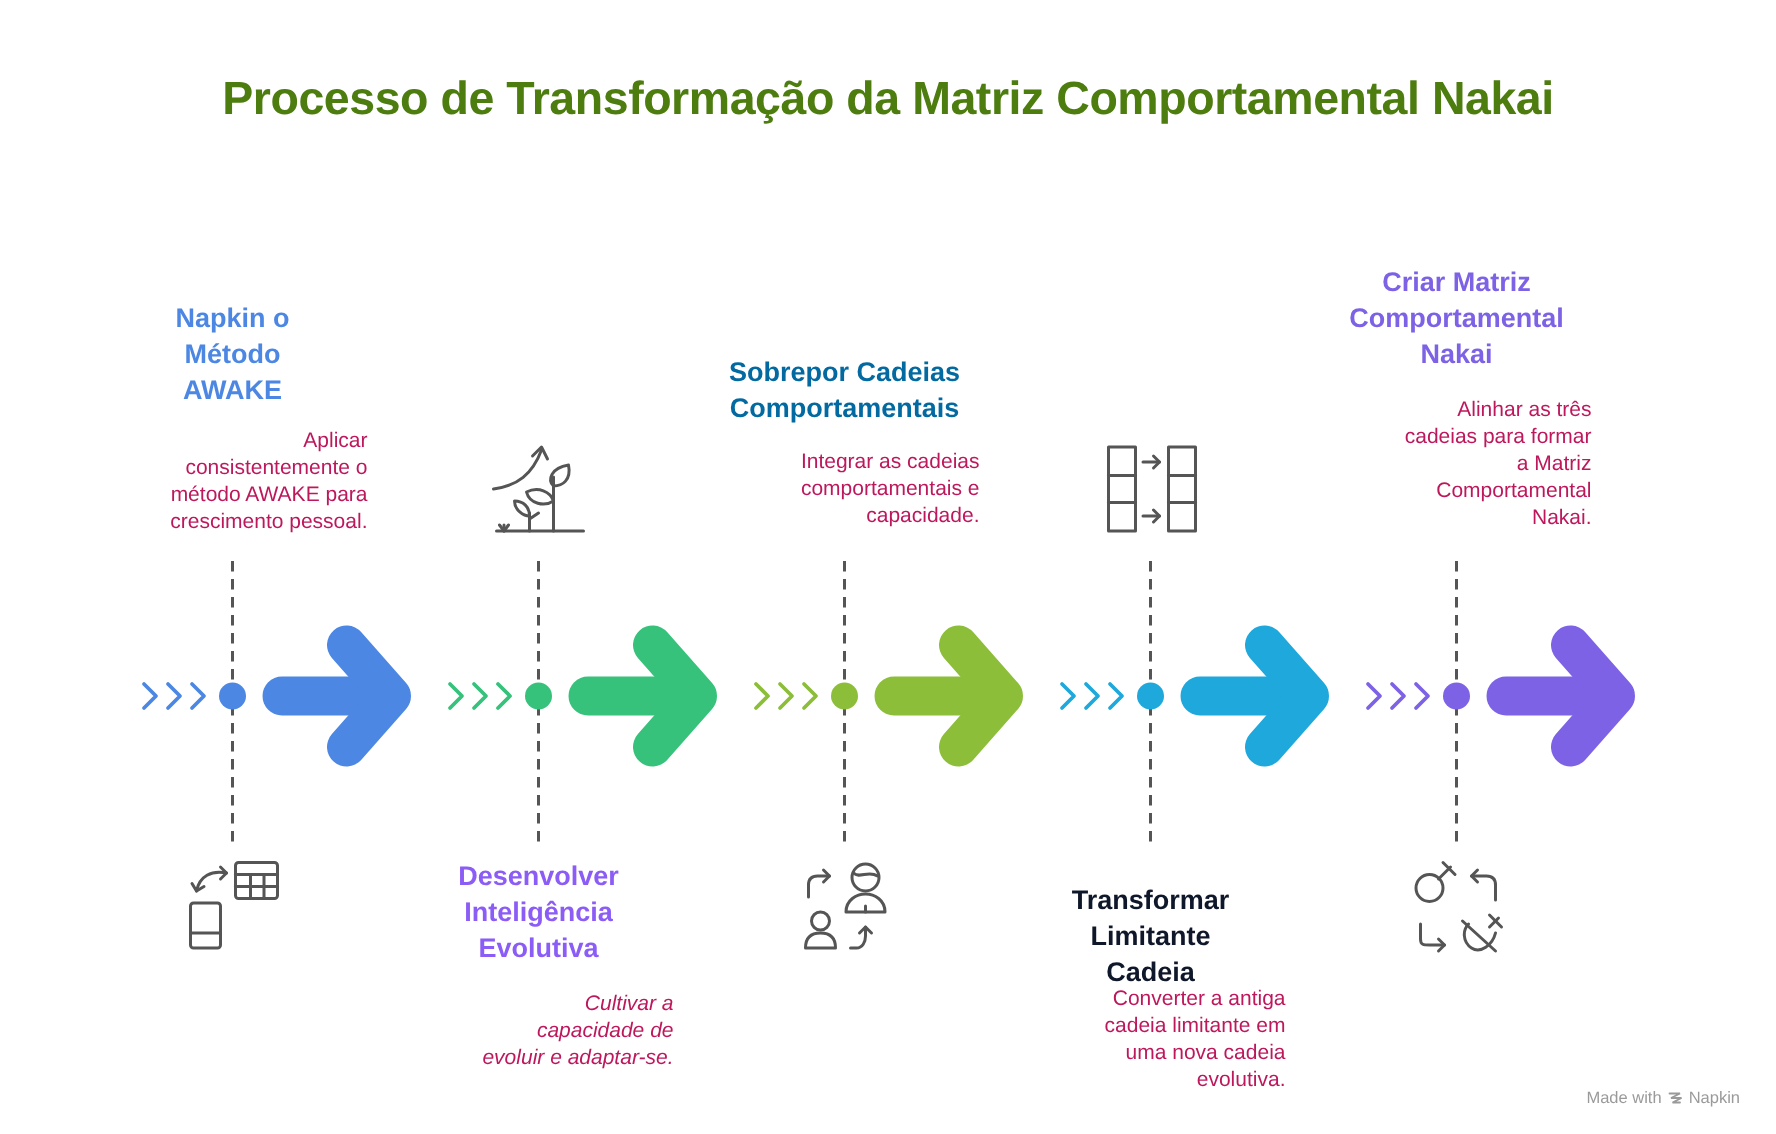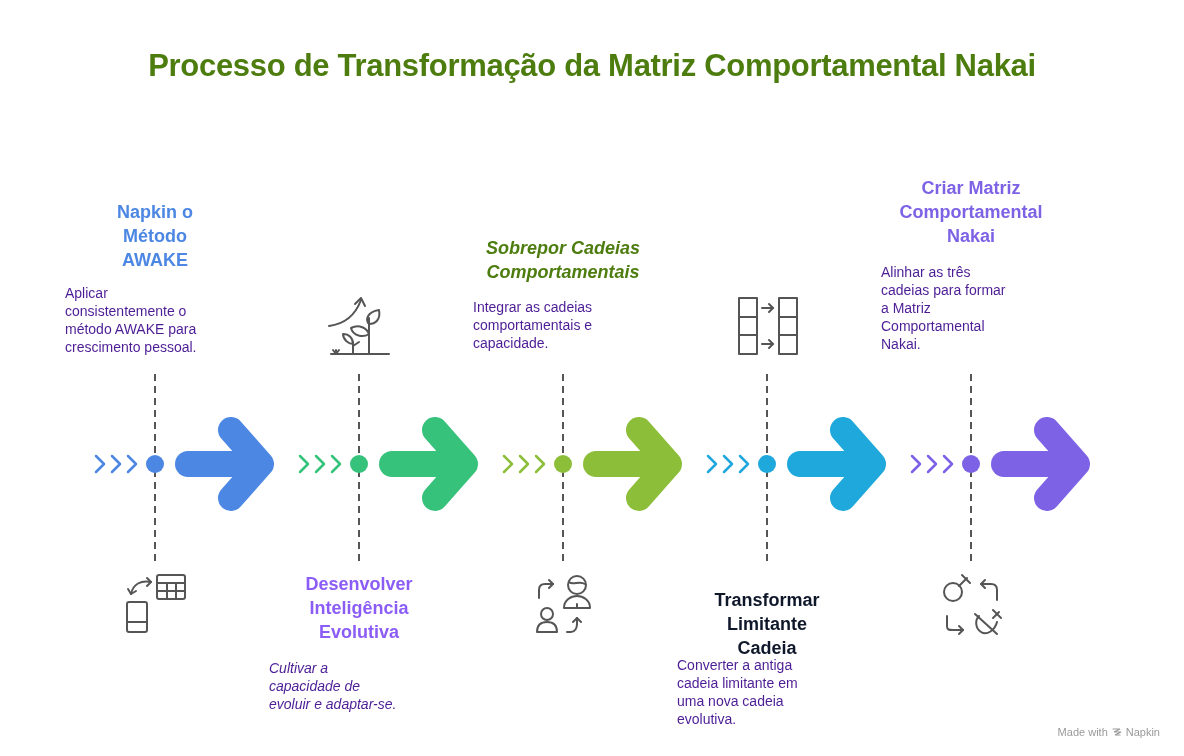--- a/index.html
+++ b/index.html
@@ -1,20 +1,20 @@
 <!DOCTYPE html>
 <html><head>
   <meta charset="utf-8">
   <style>
     html, body { margin: 0; padding: 0; background: #ffffff; }
     body { width: 1184px; height: 756px; position: relative; overflow: hidden; font-family: "Liberation Sans", sans-serif; }
     .title { position: absolute; left: 0; width: 1184px; top: 48px; text-align: center; font-size: 31px; font-weight: bold; color: #4d7c0f; letter-spacing: -0.3px; }
     .step { position: absolute; top: 0; width: 204px; height: 596px; margin-top: 32px; }
     .heading { position: absolute; left: 0; width: 204px; text-align: center; font-size: 18px; font-weight: bold; line-height: 24px; }
-    .desc { position: absolute; left: 12px; width: 180px; text-align: left; font-size: 14px; line-height: 18px; color: #4c1d95; }
+    .desc { position: absolute; left: 12px; width: 180px; text-align: right; font-size: 14px; line-height: 18px; color: #be185d; }
     .vline { position: absolute; left: 0; top: 0; }
     .flow { position: absolute; left: 0; top: 380px; }
     .icon { position: absolute; }
     .footer { position: absolute; right: 24px; bottom: 18px; font-size: 11px; color: #9a9a9a; display: flex; align-items: flex-end; gap: 4px; }
   </style>
 </head>
 <body>
 
 <div class="title">Processo de Transformação da Matriz Comportamental Nakai</div>
 
@@ -94,21 +94,21 @@
     <div>Evolutiva</div>
   </div>
   <div class="desc" style="top:627px;font-style:italic;">
     <div>Cultivar a</div>
     <div>capacidade de</div>
     <div>evoluir e adaptar-se.</div>
   </div>
 </div>
 
 <div class="step" id="step-2" style="left:461px;">
-  <div class="heading" style="top:204px; color:#4d7c0f;font-style:italic;">
+  <div class="heading" style="top:204px; color:#0369a1;">
     <div>Sobrepor Cadeias</div>
     <div>Comportamentais</div>
   </div>
   <div class="desc" style="top:266px;">
     <div>Integrar as cadeias</div>
     <div>comportamentais e</div>
     <div>capacidade.</div>
   </div>
   <svg class="vline" width="204" height="756">
       <line x1="102" y1="342" x2="102" y2="530" stroke="#555" stroke-width="2" stroke-dasharray="7,5"></line>

